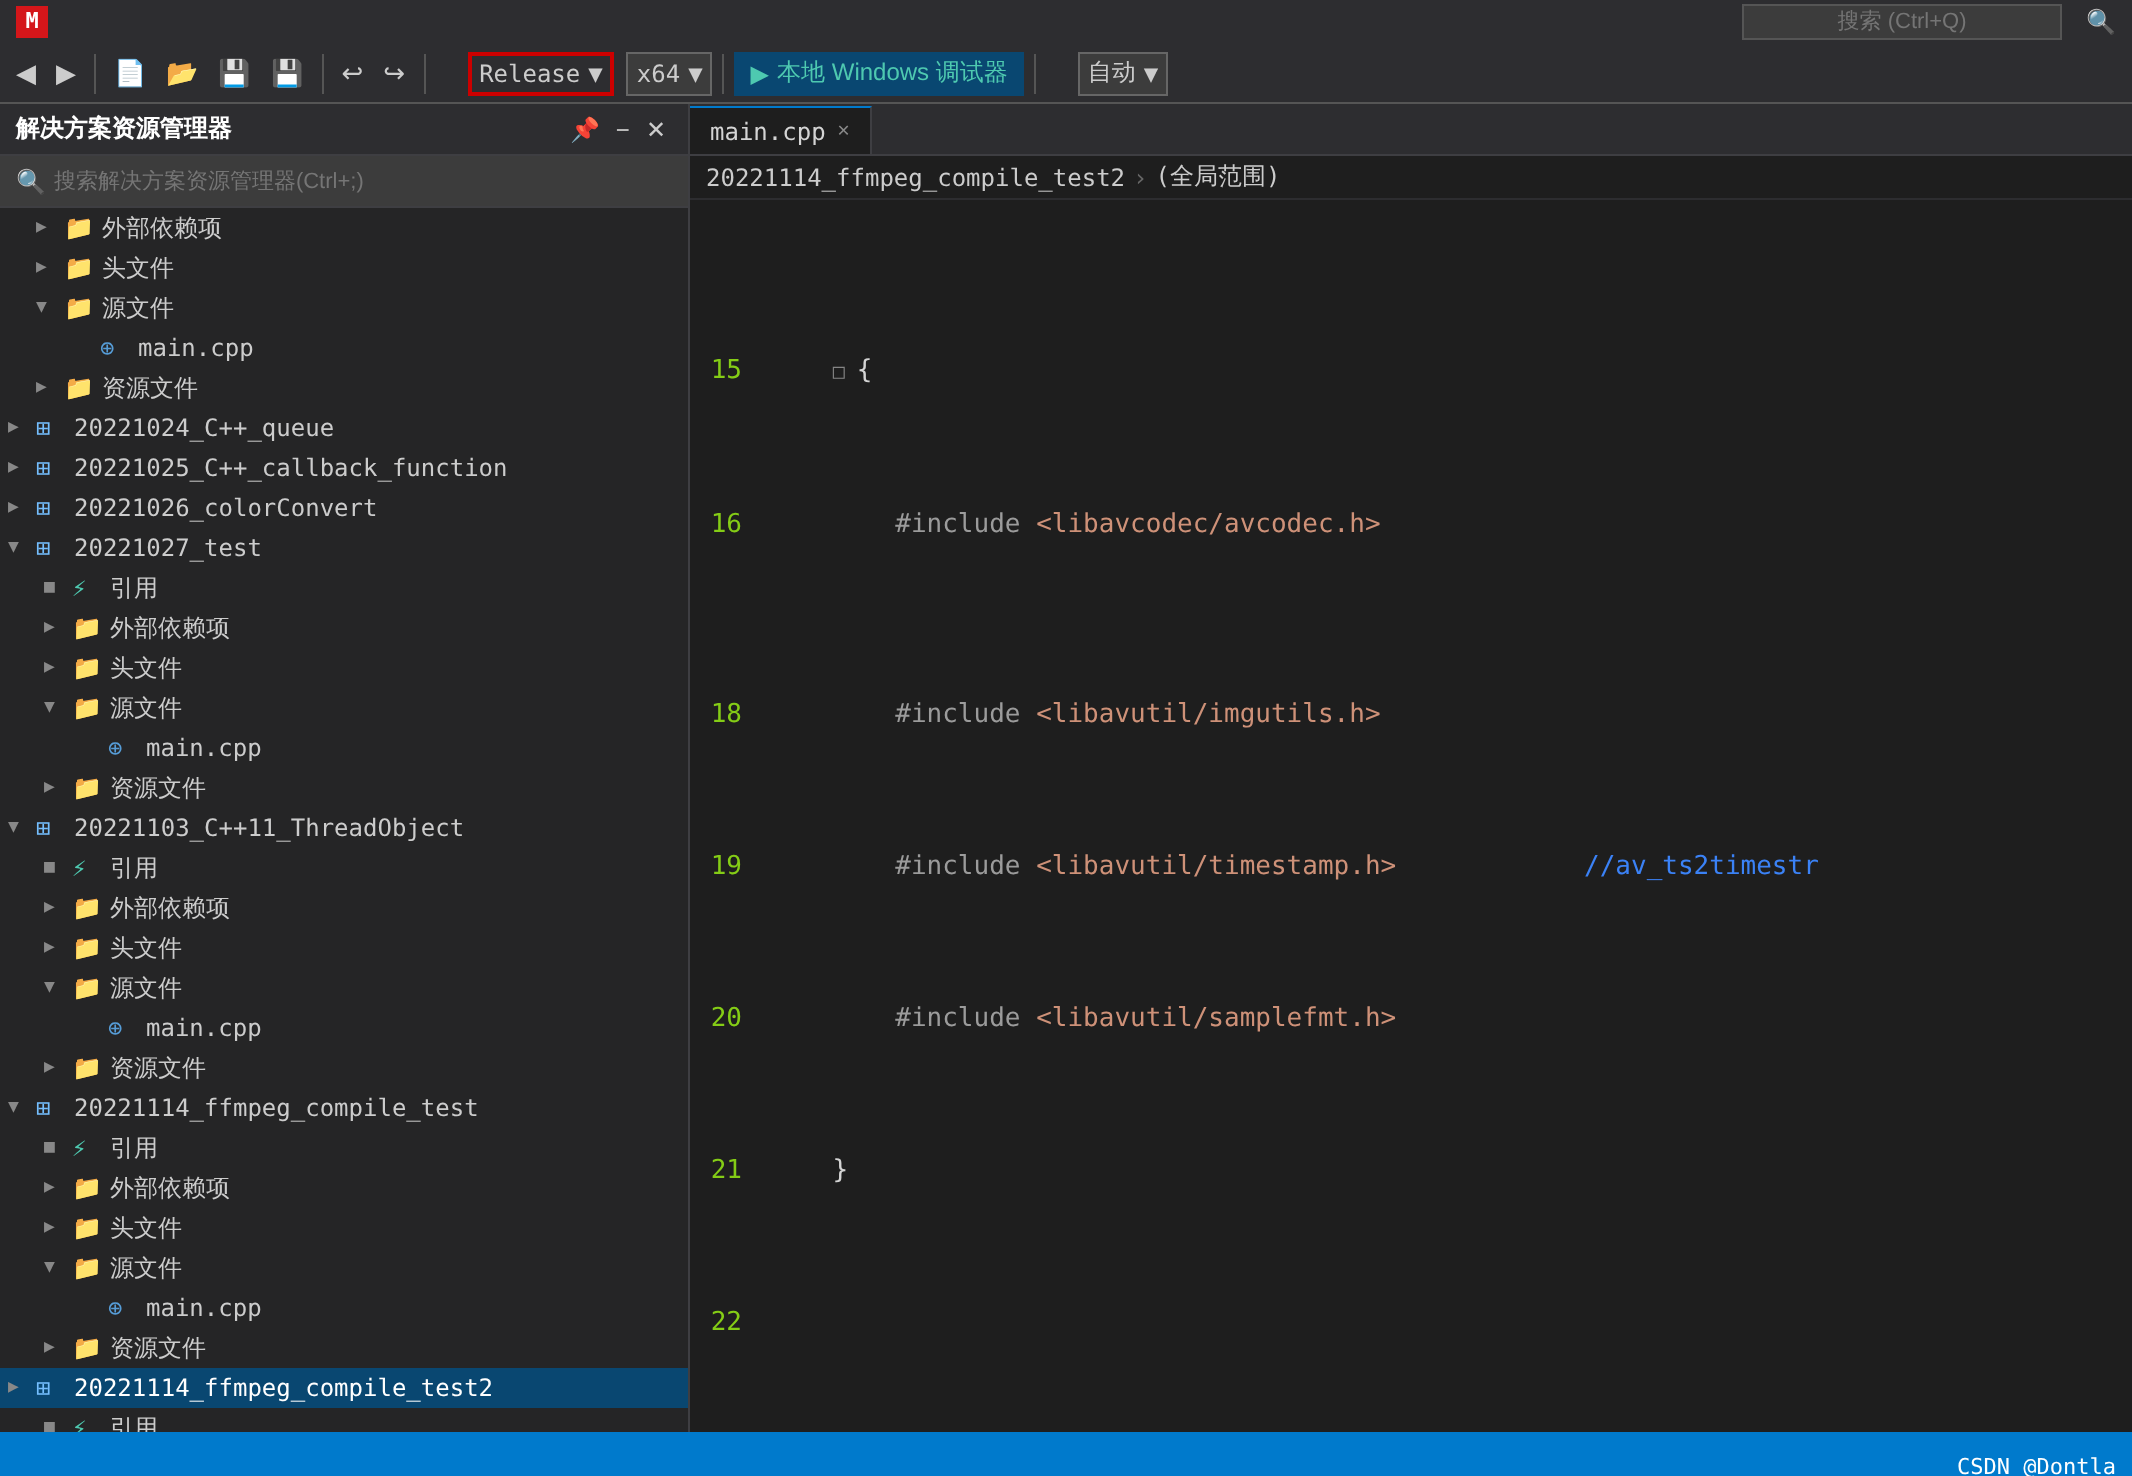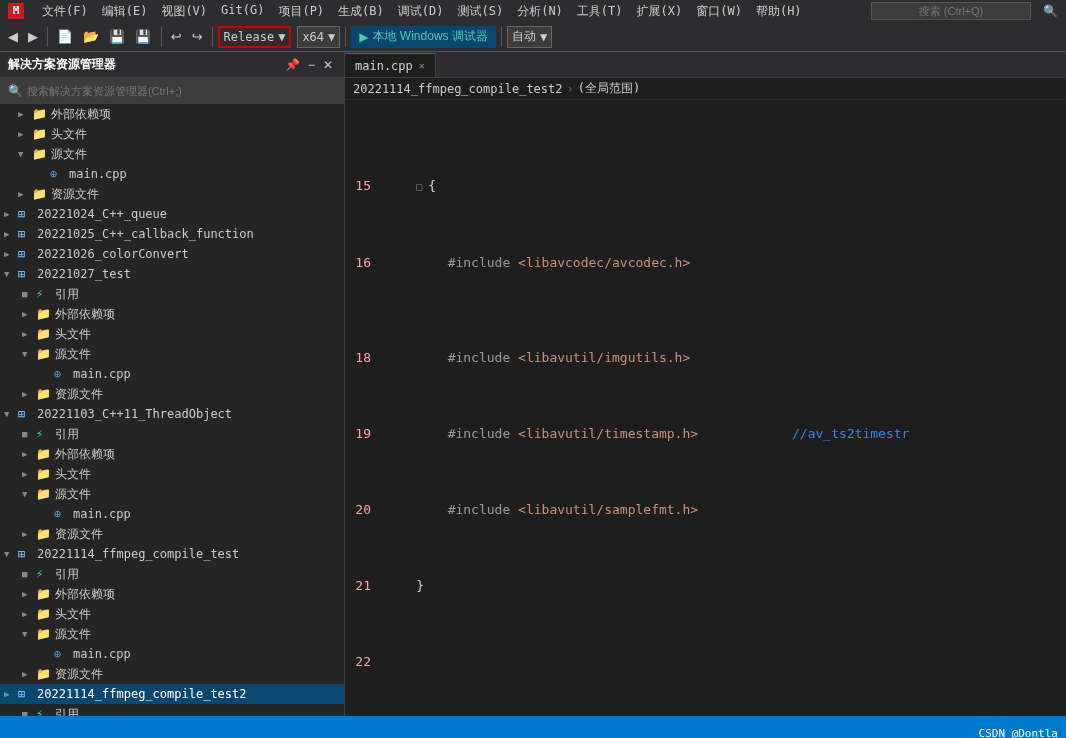--- a/index.html
+++ b/index.html
@@ -86,20 +86,21 @@
       height: 22px;
       background: #3c3c3c;
       border: 1px solid #666;
       color: #ccc;
       font-size: 12px;
       padding: 0 4px;
       cursor: pointer;
       display: flex;
       align-items: center;
       gap: 4px;
+      margin-left: 16px;
     }
     .toolbar-dropdown-release {
       border: 2px solid #cc0000;
       background: #2d2d30;
     }
     .run-btn {
       background: #094771;
       color: #4ec9b0;
       padding: 2px 8px;
       height: 22px;
@@ -277,55 +278,40 @@
       font-size: 13px;
     }
     #code-content {
       flex: 1;
       padding-left: 8px;
       line-height: 19px;
       white-space: pre;
       color: #d4d4d4;
     }
     .line { display: flex; align-items: flex-start; }
-    .line-num { color: #fca5a5; min-width: 28px; text-align: right; padding-right: 10px; user-select: none; line-height: 19px; flex-shrink: 0; }
+    .line-num { color: #84cc16; min-width: 28px; text-align: right; padding-right: 10px; user-select: none; line-height: 19px; flex-shrink: 0; }
     .code-line { flex: 1; line-height: 19px; padding-left: 4px; }
 
     
     .fold-marker {
       display: inline-block;
       width: 12px;
       color: #858585;
       font-size: 10px;
       cursor: pointer;
     }
     .str { color: #ce9178; }
     .cmt { color: #3b82f6; }
     .pp { color: #9b9b9b; }
   </style>
 </head>
 <body>
 
 <div id="title-bar">
   <span class="title-icon">M</span>
-  <div class="menu-items">
-    <span class="menu-item">文件(F)</span>
-    <span class="menu-item">编辑(E)</span>
-    <span class="menu-item">视图(V)</span>
-    <span class="menu-item">Git(G)</span>
-    <span class="menu-item">项目(P)</span>
-    <span class="menu-item">生成(B)</span>
-    <span class="menu-item">调试(D)</span>
-    <span class="menu-item">测试(S)</span>
-    <span class="menu-item">分析(N)</span>
-    <span class="menu-item">工具(T)</span>
-    <span class="menu-item">扩展(X)</span>
-    <span class="menu-item">窗口(W)</span>
-    <span class="menu-item">帮助(H)</span>
-  </div>
   <input class="title-search" type="text" placeholder="搜索 (Ctrl+Q)" style="">
   <span style="color:#888;font-size:12px;">🔍</span>
 </div>
 
 <div id="toolbar">
   <button class="toolbar-btn">◀</button>
   <button class="toolbar-btn">▶</button>
   <div class="toolbar-separator"></div>
   <button class="toolbar-btn">📄</button>
   <button class="toolbar-btn">📂</button>

